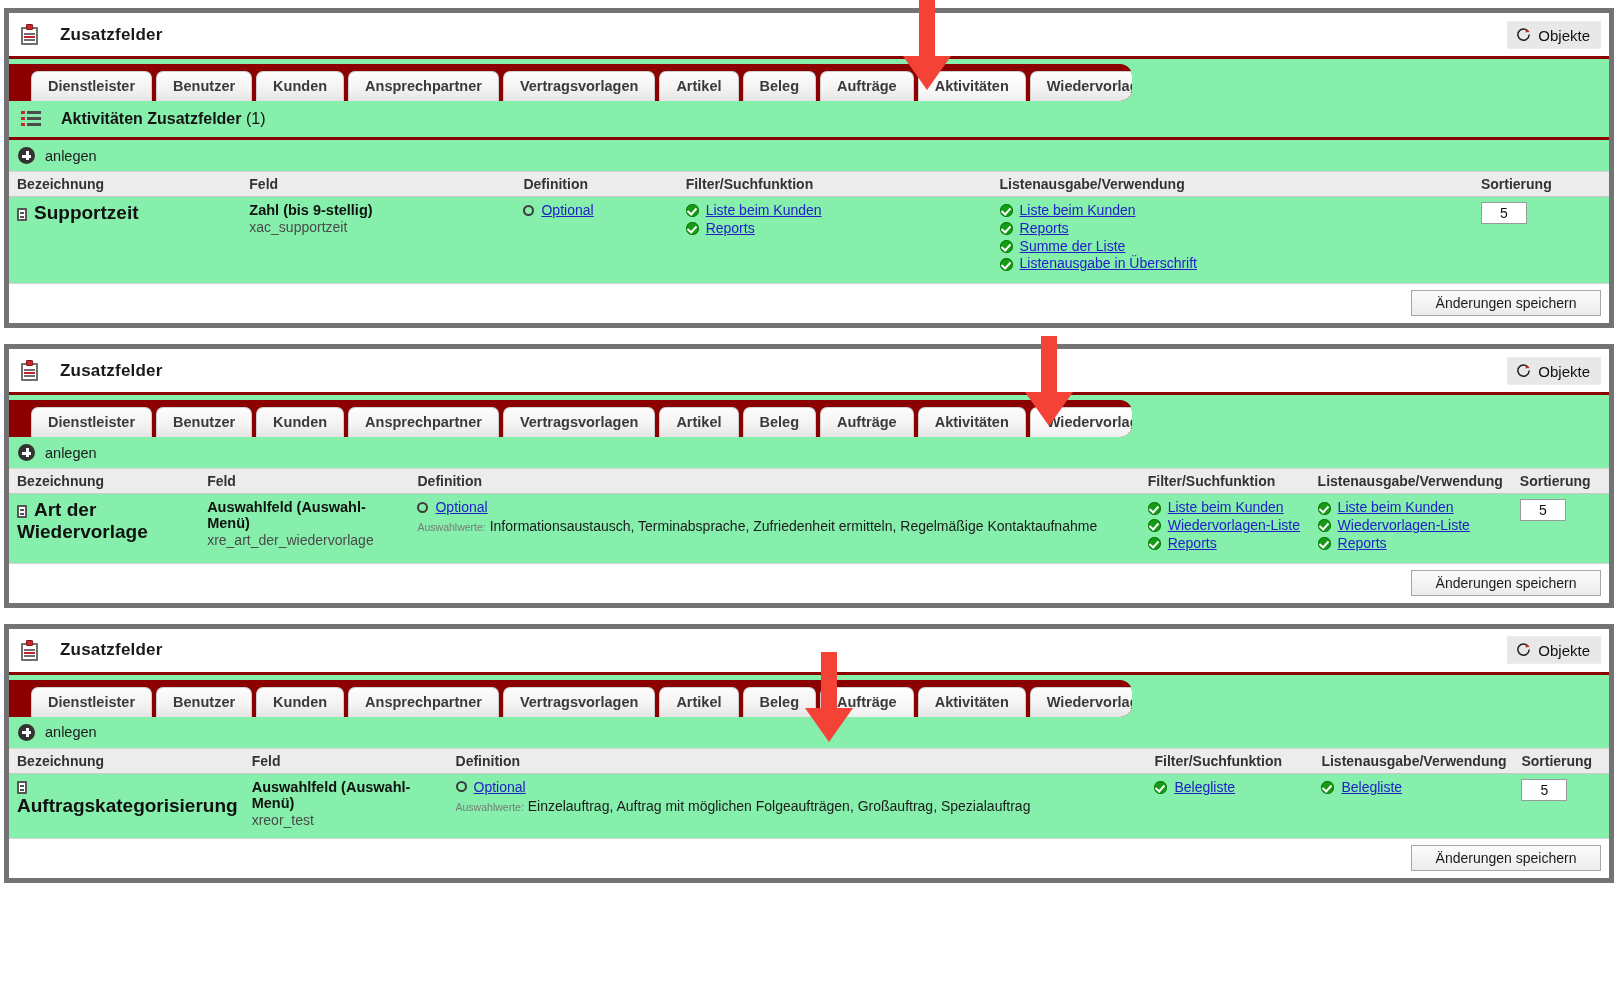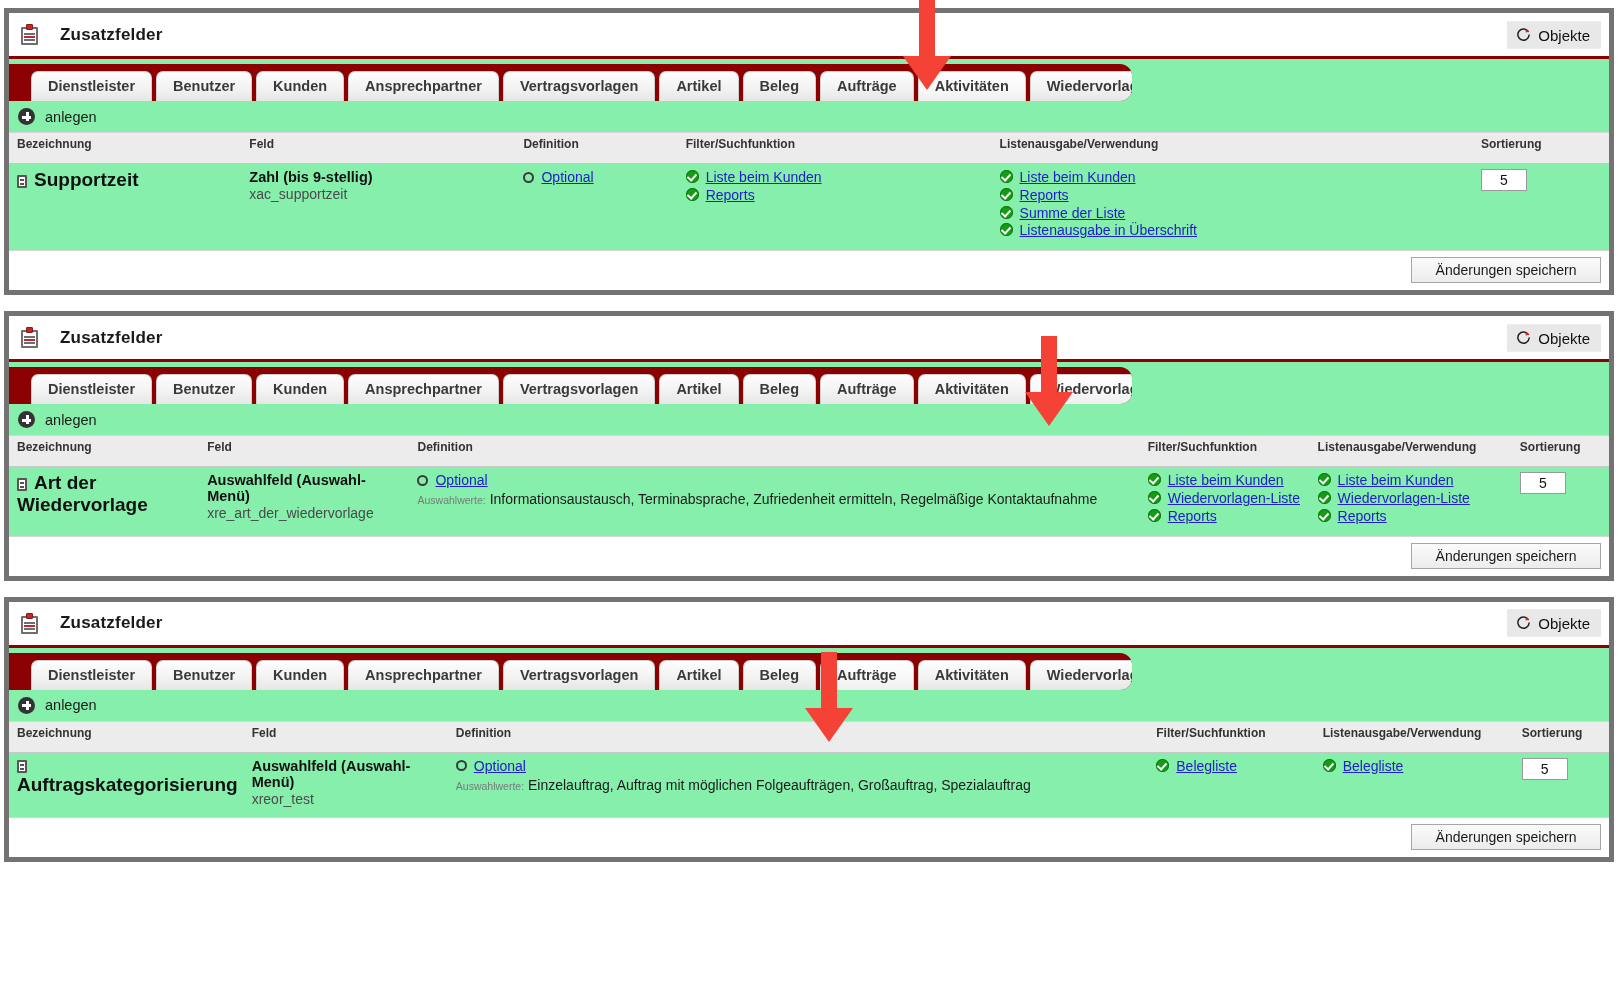--- a/index.html
+++ b/index.html
@@ -160,24 +160,24 @@
   }
   .plus-icon::before { left: 4px; top: 7.5px; width: 9px; height: 3px; }
   .plus-icon::after  { top: 4px; left: 7.5px; height: 9px; width: 3px; }
   .anlegen-label { font-size: 14.5px; color: #1b1b1b; }
 
   
   table.grid { width: 100%; border-collapse: collapse; }
   table.grid thead th {
     background: #ececec;
     text-align: left;
-    font-size: 12px;
+    font-size: 14px;
     font-weight: bold;
     color: #333333;
-    padding: 4px 6px 12px 8px;
+    padding: 4px 6px 4px 8px;
     border-bottom: 1px solid #c8c8c8;
     white-space: nowrap;
   }
   table.grid tbody td {
     vertical-align: top;
     padding: 5px 6px 10px 8px;
     font-size: 14px;
     color: #1b1b1b;
     border-bottom: 1px solid #d6d6d6;
   }
@@ -207,21 +207,21 @@
     display: inline-block; flex: 0 0 auto;
   }
   .optional-link { color: #2121c7; font-size: 14px; }
 
   .auswahl-line { margin-top: 3px; line-height: 1.2; }
   .auswahl-lbl { font-size: 10.5px; color: #7a7a7a; }
   .auswahl-val { font-size: 14px; color: #1b1b1b; }
 
   .chk-list { list-style: none; margin: 0; padding: 0; }
   .chk-list li {
-    display: flex; gap: 7px;
+    display: flex; align-items: center; gap: 7px;
     line-height: 1.13;
     padding: 1px 0;
   }
   .chk {
     width: 13px; height: 13px; border-radius: 50%;
     background: #169b16;
     position: relative; flex: 0 0 auto;
     box-shadow: inset 0 0 0 1px #0e7a0e;
   }
   .chk::after {
@@ -316,20 +316,34 @@
     <div class="tab">Kunden</div>
     <div class="tab">Ansprechpartner</div>
     <div class="tab">Vertragsvorlagen</div>
     <div class="tab">Artikel</div>
     <div class="tab">Beleg</div>
     <div class="tab">Aufträge</div>
     <div class="tab active">Aktivitäten</div>
     <div class="tab">Wiedervorlagen</div>
   </div>
 
+  <div class="section-head">
+    <span class="list-icon">
+      <span class="bar" style="top:0"></span>
+        <span class="bar" style="top:6px"></span>
+        <span class="bar" style="top:12px"></span>
+      <span class="row r0"></span>
+        <span class="row r1"></span>
+        <span class="row r2"></span>
+    </span>
+    <span class="section-title">
+      <span>Aktivitäten Zusatzfelder</span>
+      <span class="count">(1)</span>
+    </span>
+  </div>
 
   <div class="anlegen-row">
     <span class="plus-icon"></span>
     <span class="anlegen-label">anlegen</span>
   </div>
 
   <table class="grid">
     <thead>
       <tr>
         <th class="c-bez">Bezeichnung</th>

